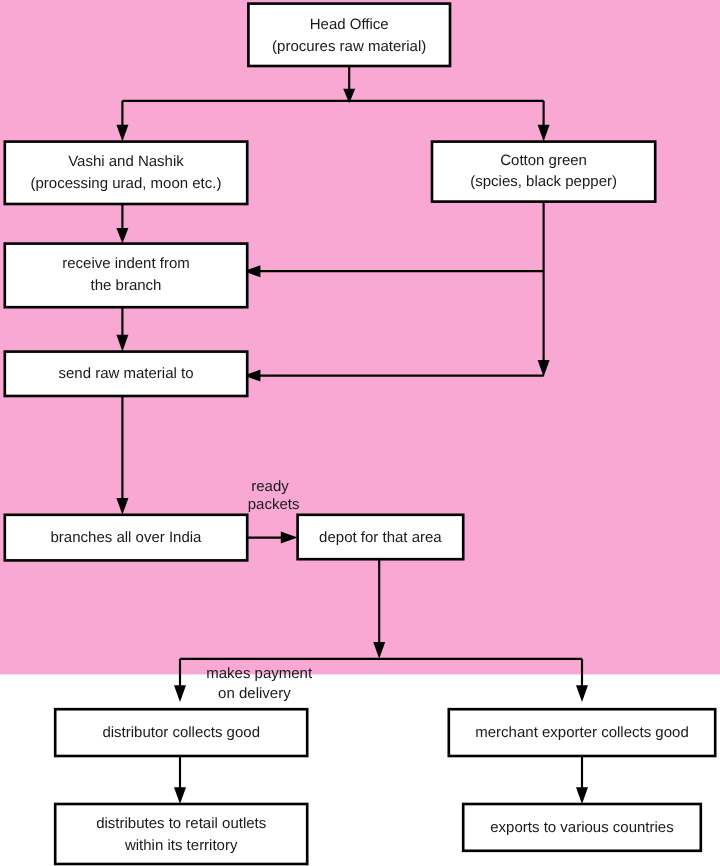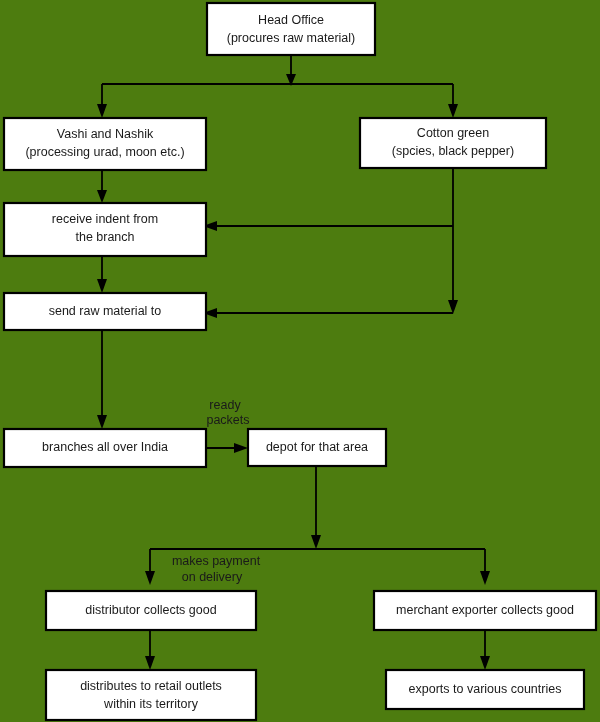--- a/index.html
+++ b/index.html
@@ -10,22 +10,22 @@
   body {
     width: 600px;
     height: 722px;
     font-family: "Liberation Sans", sans-serif;
     color: #000000;
     overflow: hidden;
   }
   #flowchart-canvas {
     position: relative;
     width: 600px;
-    height: 722px;
-    background: #4d7c0f;
+    height: 562px;
+    background: #f9a8d4;
   }
   svg.diagram {
     position: absolute;
     top: 0;
     left: 0;
     width: 600px;
     height: 722px;
   }
   .node-box {
     fill: #ffffff;

